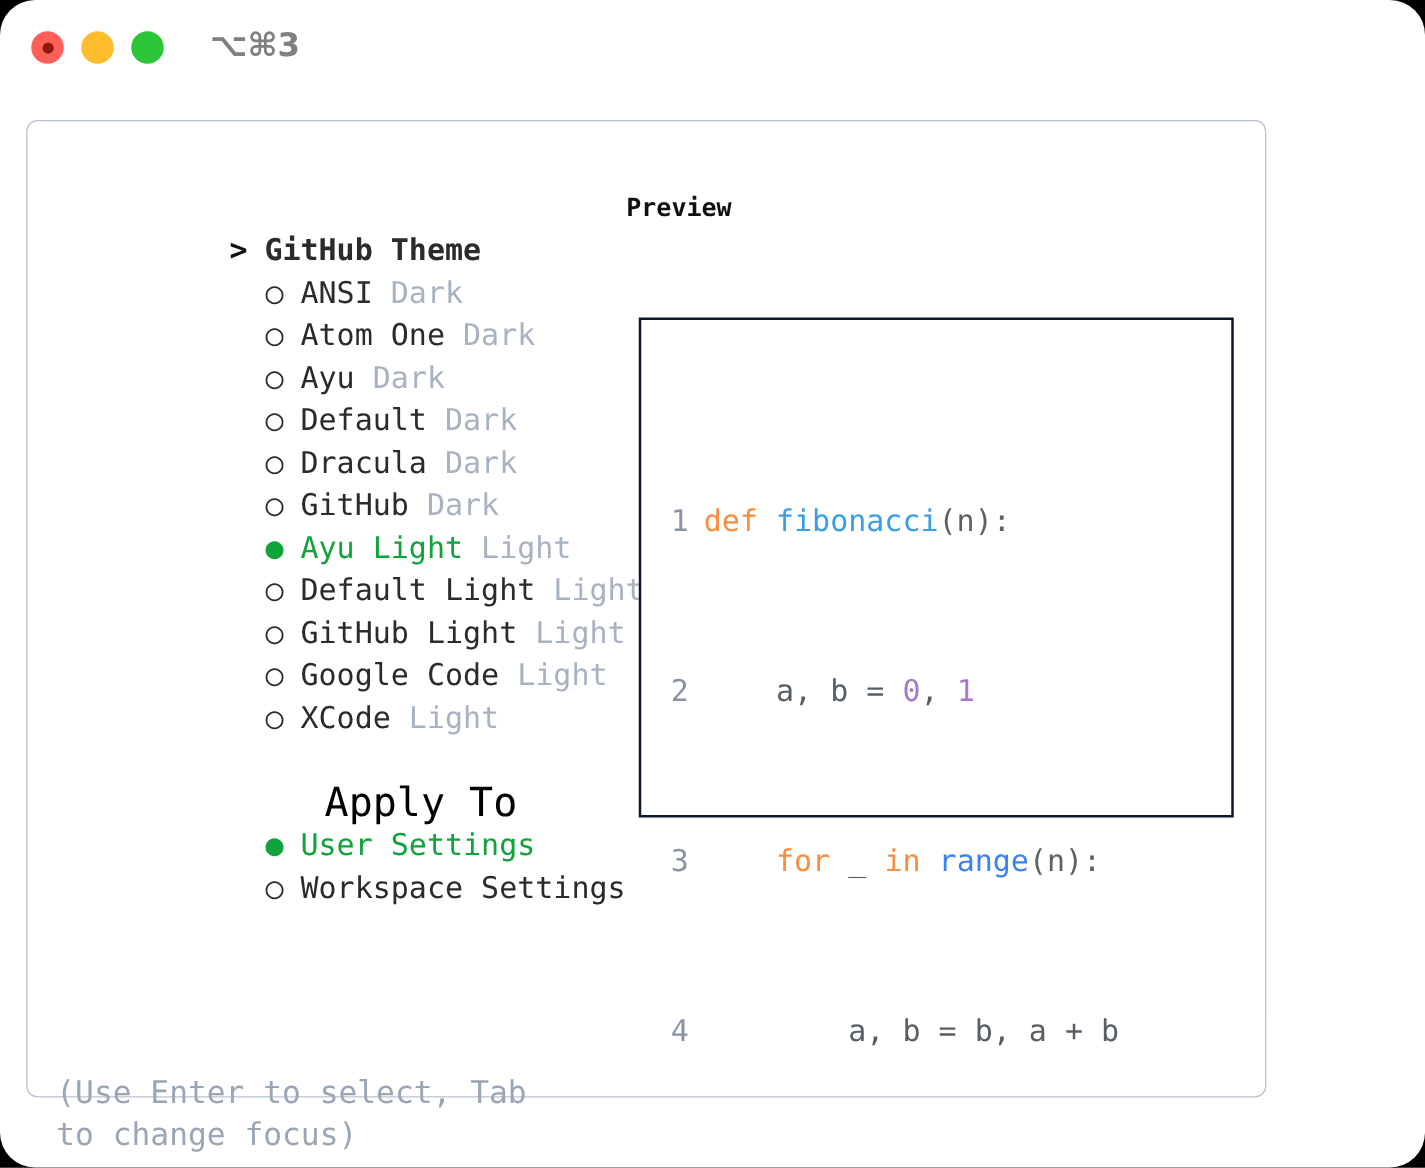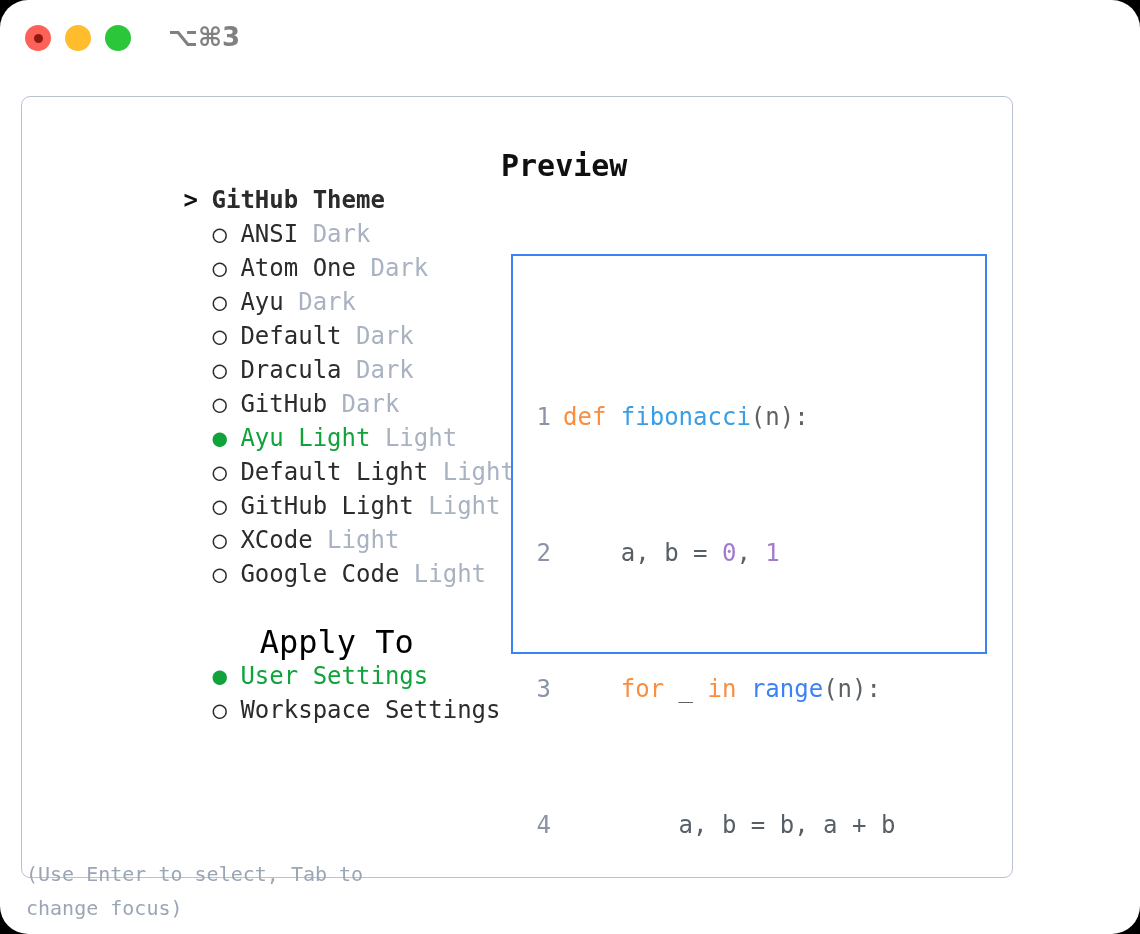--- a/index.html
+++ b/index.html
@@ -123,50 +123,50 @@
     height: 34px;
     line-height: 34px;
     font-size: 32px;
     color: #000000;
     white-space: pre;
   }
   .section-head .marker { display: inline-block; width: 28px; }
 
   .hint {
     position: absolute;
-    left: 4px;
+    left: 23px;
     top: 760px;
     width: 400px;
-    font-size: 20px;
+    font-size: 25px;
     line-height: 34px;
     color: #9aa5b5;
     white-space: pre-wrap;
   }
 
   
   .right-col {
     position: absolute;
     left: 479px;
     top: 52px;
     width: 490px;
   }
   .preview-title {
-    font-size: 30px;
+    font-size: 20px;
     line-height: 34px;
     font-weight: bold;
     color: #101010;
     white-space: pre;
   }
   .preview-box {
     position: absolute;
     left: 10px;
     top: 105px;
     width: 476px;
     height: 400px;
-    border: 2px solid #3b82f6;
+    border: 2px solid #0f172a;
     box-sizing: border-box;
     background: #ffffff;
   }
   .code {
     position: absolute;
     left: 16px;
     top: 42px;
     font-size: 24px;
     line-height: 34px;
     white-space: pre;
@@ -231,24 +231,24 @@
           <div class="row selected">
             <span class="marker">●</span><span class="label">Ayu Light</span><span class="suffix"> </span><span class="suffix">Light</span>
           </div>
           <div class="row">
             <span class="marker">○</span><span class="label">Default Light</span><span class="suffix"> </span><span class="suffix">Light</span>
           </div>
           <div class="row">
             <span class="marker">○</span><span class="label">GitHub Light</span><span class="suffix"> </span><span class="suffix">Light</span>
           </div>
           <div class="row">
+            <span class="marker">○</span><span class="label">Google Code</span><span class="suffix"> </span><span class="suffix">Light</span>
+          </div>
+          <div class="row">
             <span class="marker">○</span><span class="label">XCode</span><span class="suffix"> </span><span class="suffix">Light</span>
-          </div>
-          <div class="row">
-            <span class="marker">○</span><span class="label">Google Code</span><span class="suffix"> </span><span class="suffix">Light</span>
           </div>
         </div>
 
         <div class="row spacer"></div>
 
         <div class="section-head">
           <span class="marker"> </span><span>Apply To</span>
         </div>
 
         <div>

